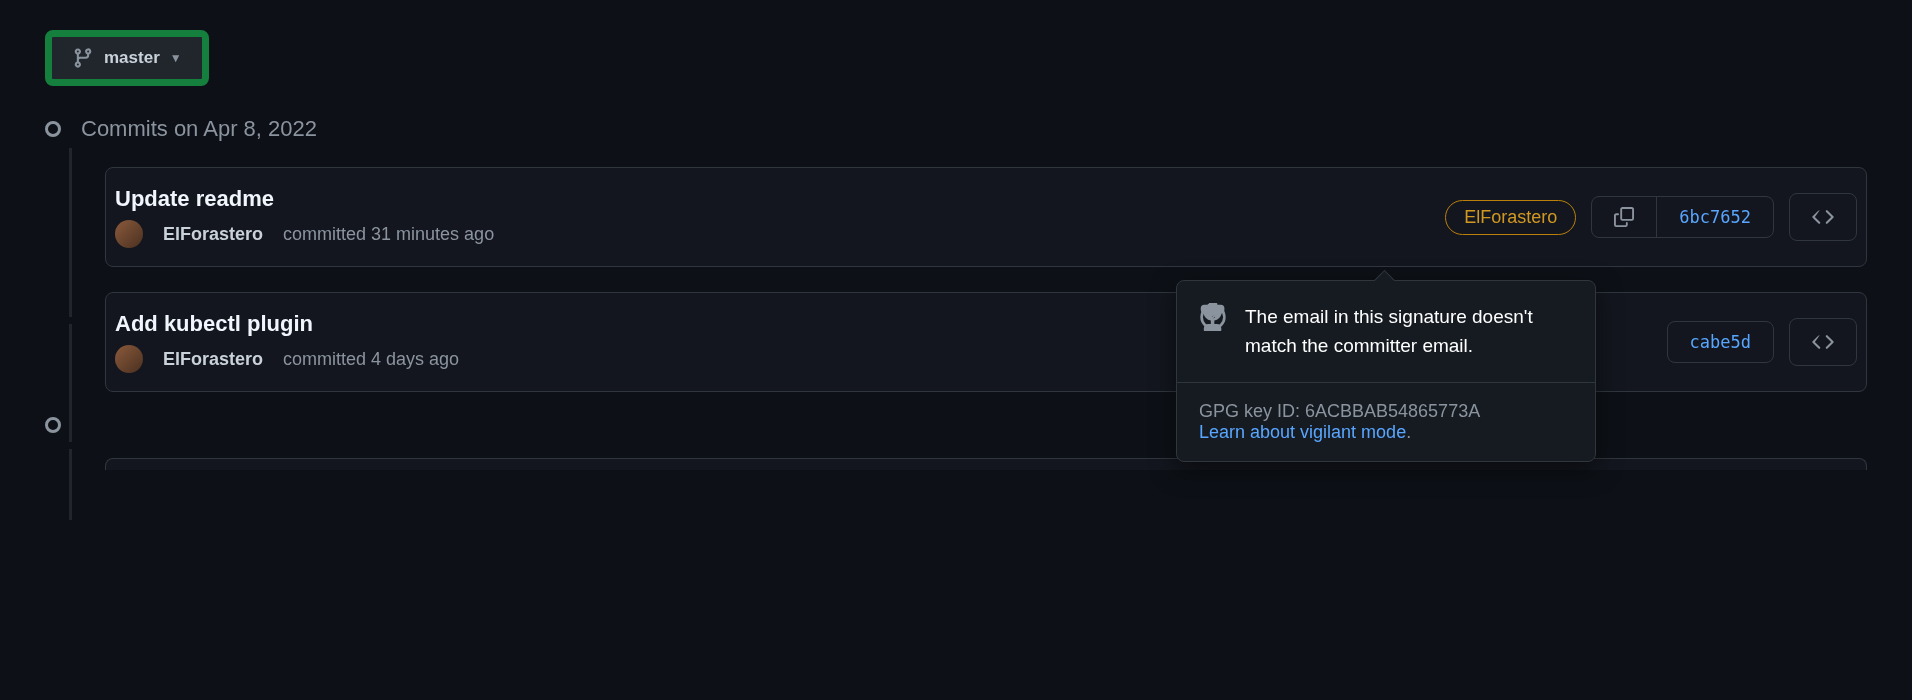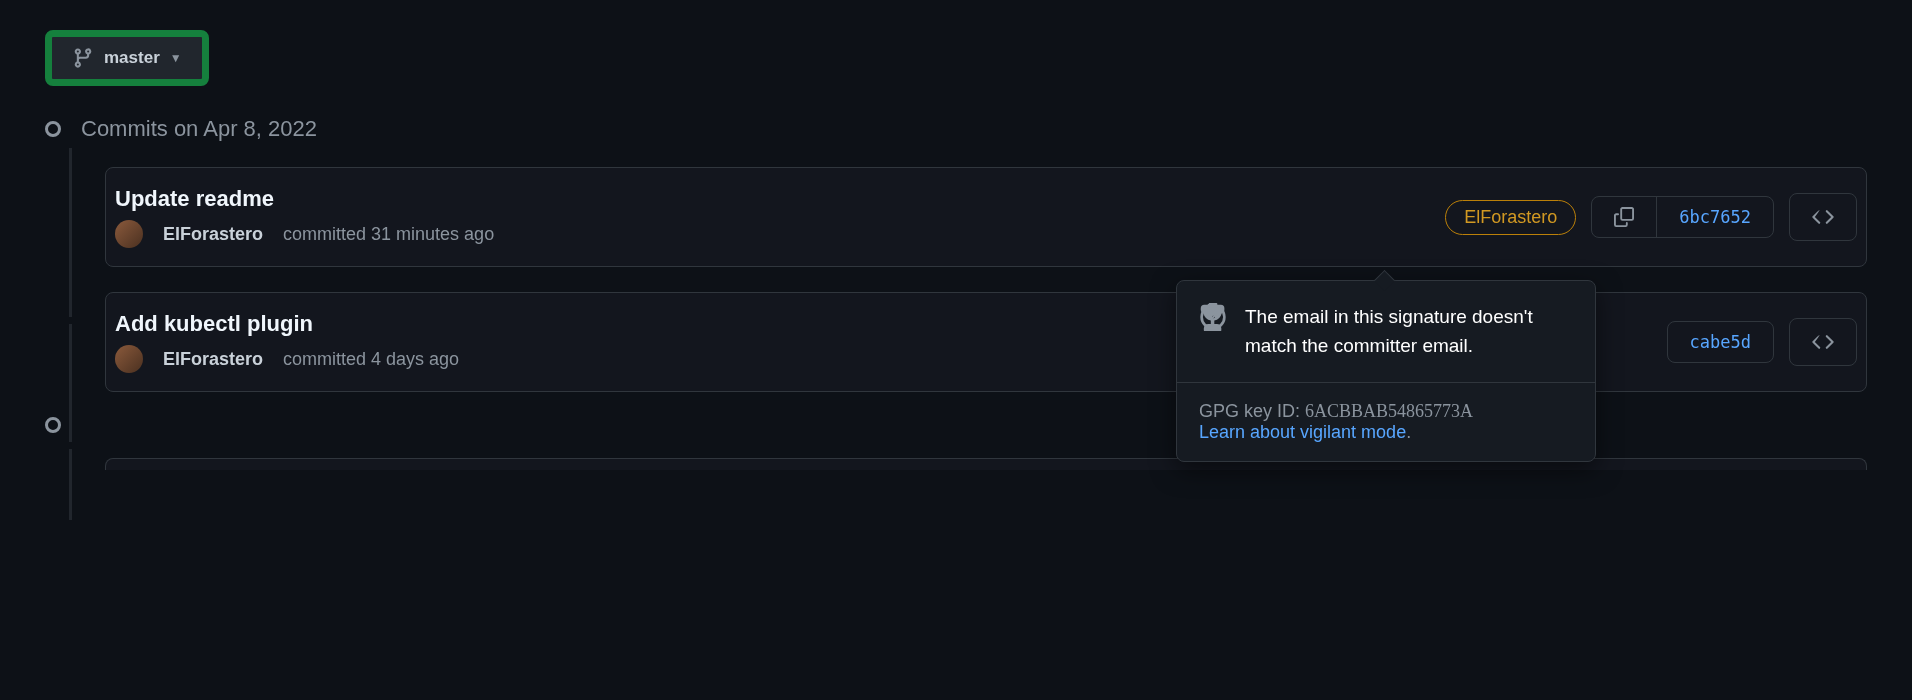--- a/index.html
+++ b/index.html
@@ -152,21 +152,21 @@
       gap: 18px;
       border-bottom: 1px solid #30363d;
     }
     .popover-icon { flex-shrink: 0; color: #8b949e; }
     .popover-text { font-size: 19px; line-height: 1.5; color: #ffffff; }
     .popover-footer {
       padding: 18px 22px;
       font-size: 18px;
       color: #8b949e;
     }
-    .gpg-id { font-family: Liberation Serif, serif; color: #8b949e; }
+    .gpg-id { font-family: Liberation Sans, sans-serif; color: #8b949e; }
     .link { color: #58a6ff; cursor: pointer; }
     svg { display: block; }
   </style>
 </head>
 <body>
 
 
 
 <div class="branch-selector">
   <span>

